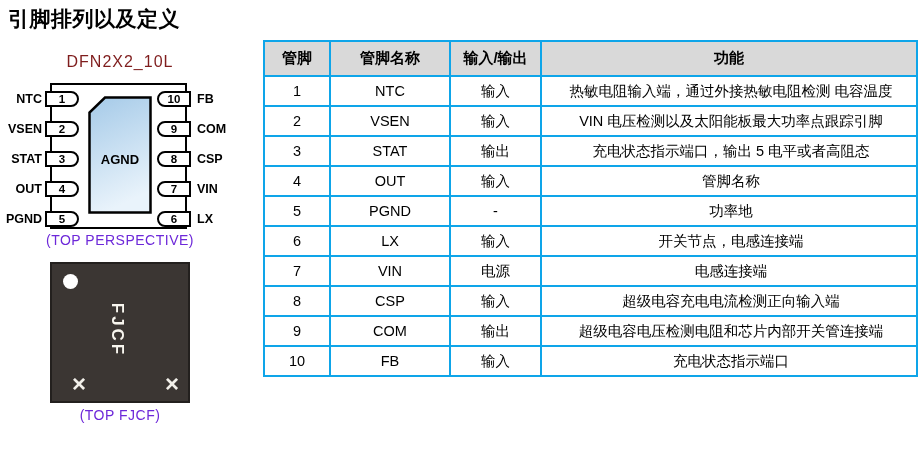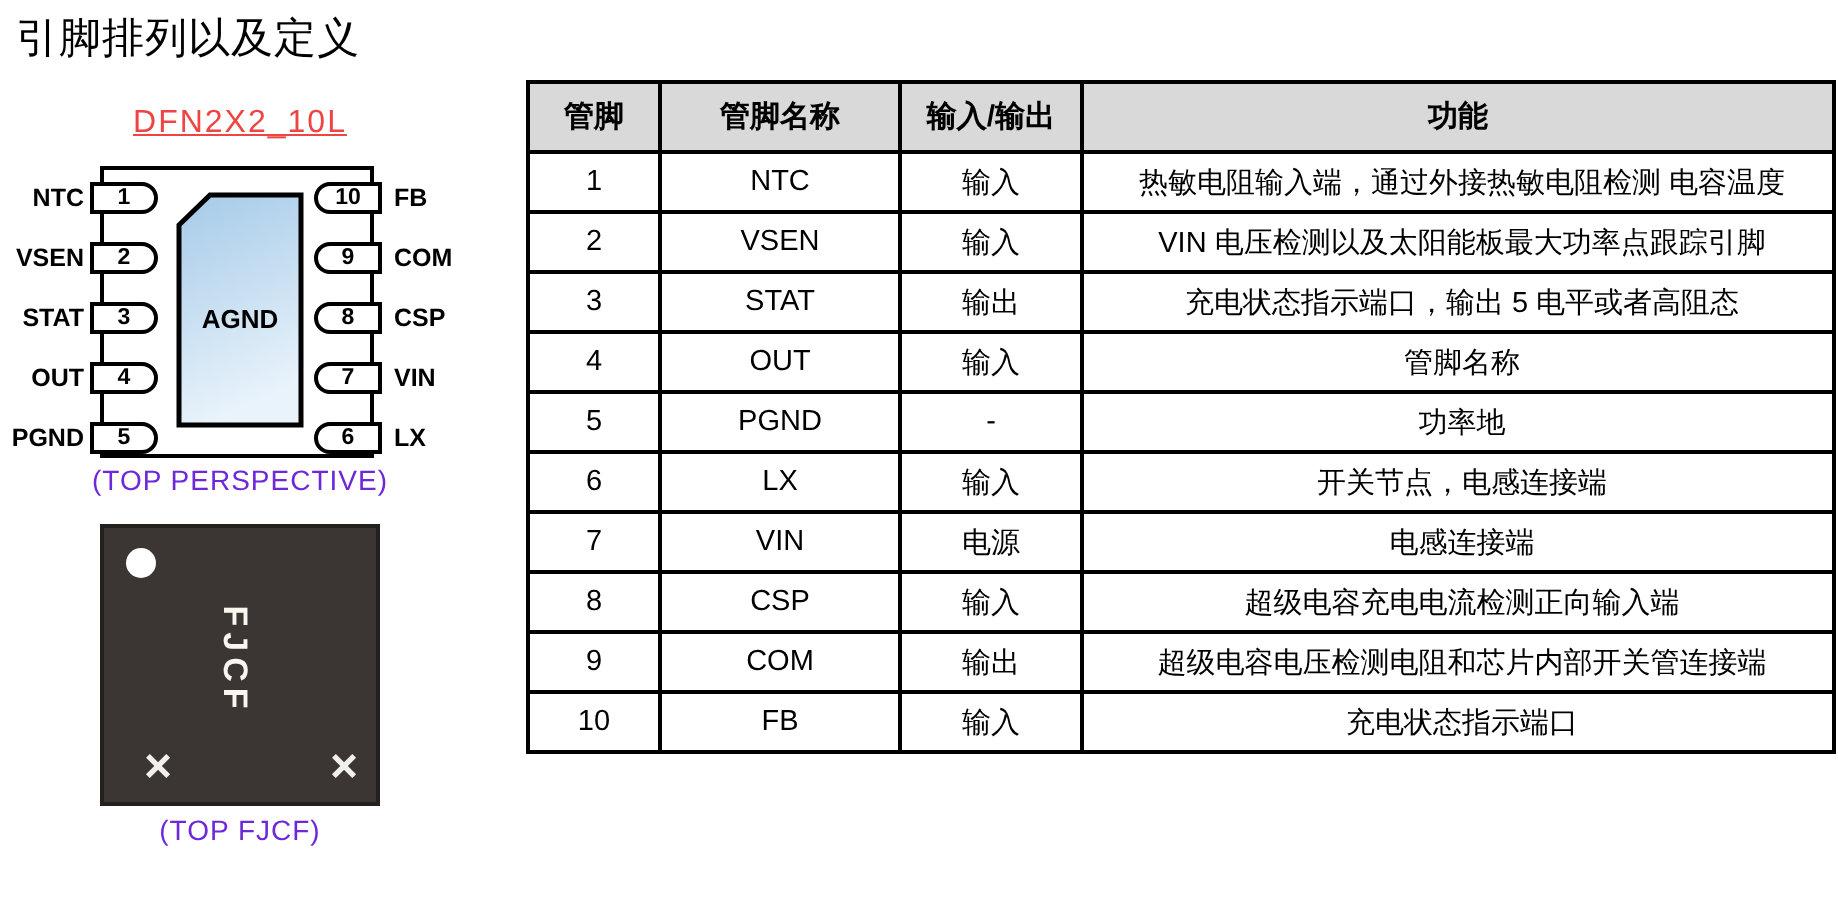--- a/index.html
+++ b/index.html
@@ -1,29 +1,29 @@
 <!DOCTYPE html>
 <html><head>
 <meta charset="utf-8">
 <style>
   * { margin: 0; padding: 0; box-sizing: border-box; }
   html, body { width: 919px; height: 455px; background: #ffffff; overflow: hidden; }
   body { font-family: "Liberation Sans", "DejaVu Sans", sans-serif; color: #000; position: relative; }
 
   .page-title {
     position: absolute; left: 8px; top: 5px;
-    font-size: 21px; font-weight: normal; letter-spacing: 0.5px;
+    font-size: 21px; font-weight: bold; letter-spacing: 0.5px;
   }
 
   
   .left-col { position: absolute; left: 0; top: 0; width: 262px; height: 455px; }
 
   .pkg-name {
     position: absolute; left: 40px; top: 53px; width: 160px;
-    text-align: center; font-size: 16px; letter-spacing: 1px; color: #ef4444; text-decoration: underline;
+    text-align: center; font-size: 16px; letter-spacing: 1px; color: #7f1d1d;
   }
 
   .chip-box {
     position: absolute; left: 50px; top: 83px; width: 137px; height: 146px;
     border: 2.5px solid #000; background: #fff;
   }
 
   .agnd-pad { position: absolute; left: 88px; top: 96px; }
 
   .pin {
@@ -72,21 +72,21 @@
   }
   .xm-l { left: 20px; top: 110px; }
   .xm-r { right: 9px; top: 110px; }
 
   
   .pin-table {
     position: absolute; left: 263px; top: 40px; width: 653px;
     border-collapse: collapse; table-layout: fixed;
   }
   .pin-table th, .pin-table td {
-    border: 2px solid #000000;
+    border: 2px solid #0ea5e9;
   }
   .pin-table th {
     background: #d9d9d9; height: 35px;
     font-size: 15px; font-weight: bold; text-align: center;
   }
   .pin-table td { height: 30px; font-size: 14.5px; }
   .c-pin, .c-name, .c-io { text-align: center; }
   .c-func { text-align: center; padding-left: 8px; padding-right: 4px; }
 </style>
 </head>

